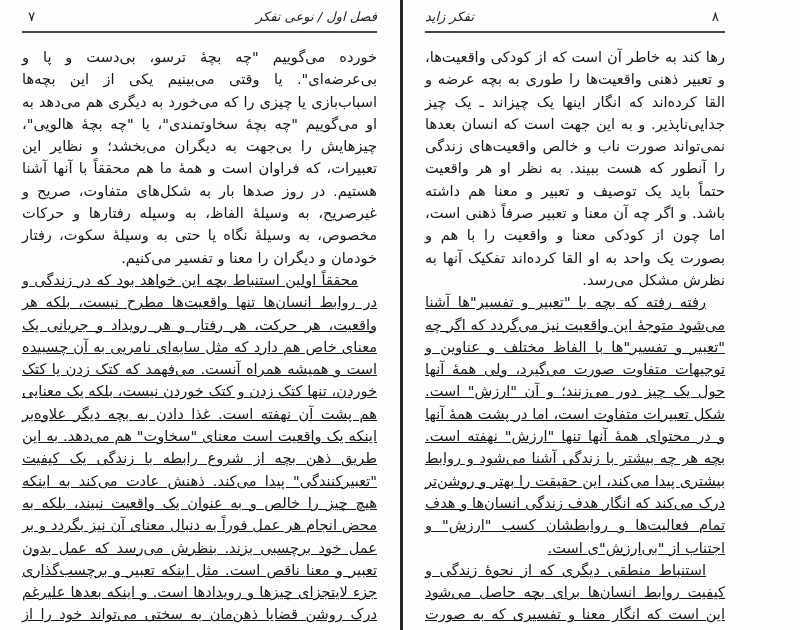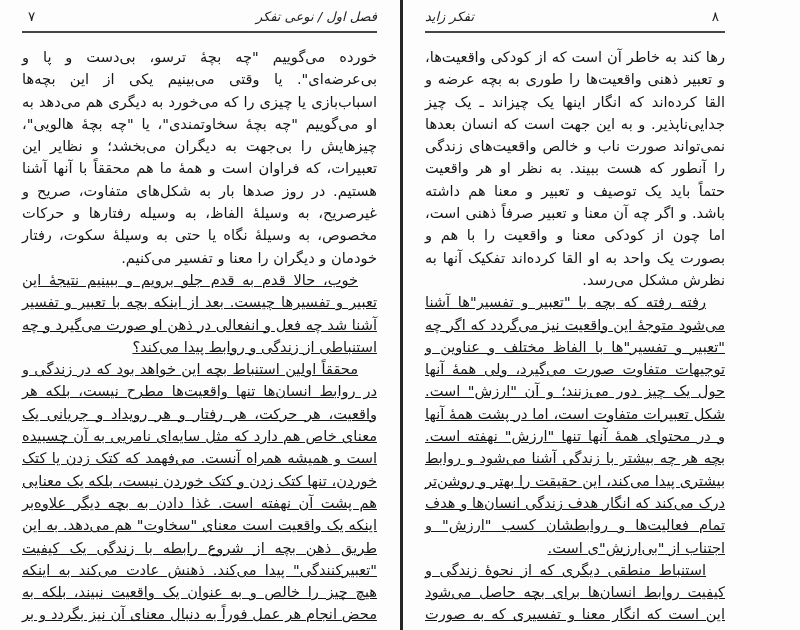--- a/index.html
+++ b/index.html
@@ -88,21 +88,20 @@
 <div class="spread">
 
   <div class="page left">
     <div class="page-header">
       <span class="page-number">۷</span>
       <span class="running-head">فصل اول / نوعی تفکر</span>
     </div>
     <div class="header-rule"></div>
     <div class="page-body">
         <p class="">خورده می‌گوییم "چه بچهٔ ترسو، بی‌دست و پا و بی‌عرضه‌ای". یا وقتی می‌بینیم یکی از این بچه‌ها اسباب‌بازی یا چیزی را که می‌خورد به دیگری هم می‌دهد به او می‌گوییم "چه بچهٔ سخاوتمندی"، یا "چه بچهٔ هالویی"، چیزهایش را بی‌جهت به دیگران می‌بخشد؛ و نظایر این تعبیرات، که فراوان است و همهٔ ما هم محققاً با آنها آشنا هستیم. در روز صدها بار به شکل‌های متفاوت، صریح و غیرصریح، به وسیلهٔ الفاظ، به وسیله رفتارها و حرکات مخصوص، به وسیلهٔ نگاه یا حتی به وسیلهٔ سکوت، رفتار خودمان و دیگران را معنا و تفسیر می‌کنیم.</p>
-        <p class="indent">خوب، حالا قدم به قدم جلو برویم و ببینیم نتیجهٔ این تعبیر و تفسیرها چیست. بعد از اینکه بچه با تعبیر و تفسیر آشنا شد چه فعل و انفعالی در ذهن او صورت می‌گیرد و چه استنباطی از زندگی و روابط پیدا می‌کند؟</p>
         <p class="indent">محققاً اولین استنباط بچه این خواهد بود که در زندگی و در روابط انسان‌ها تنها واقعیت‌ها مطرح نیست، بلکه هر واقعیت، هر حرکت، هر رفتار و هر رویداد و جریانی یک معنای خاص هم دارد که مثل سایه‌ای نامریی به آن چسبیده است و همیشه همراه آنست. می‌فهمد که کتک زدن یا کتک خوردن، تنها کتک زدن و کتک خوردن نیست، بلکه یک معنایی هم پشت آن نهفته است. غذا دادن به بچه دیگر علاوه‌بر اینکه یک واقعیت است معنای "سخاوت" هم می‌دهد. به این طریق ذهن بچه از شروع رابطه با زندگی یک کیفیت "تعبیرکنندگی" پیدا می‌کند. ذهنش عادت می‌کند به اینکه هیچ چیز را خالص و به عنوان یک واقعیت نبیند، بلکه به محض انجام هر عمل فوراً به دنبال معنای آن نیز بگردد و بر عمل خود برچسبی بزند. بنظرش می‌رسد که عمل بدون تعبیر و معنا ناقص است. مثل اینکه تعبیر و برچسب‌گذاری جزء لایتجزای چیزها و رویدادها است. و اینکه بعدها علیرغم درک روشن قضایا ذهن‌مان به سختی می‌تواند خود را از اسارت زنجیر ذهنیات خود</p>
       </div>
   </div>
 
   <div class="gutter-line"></div>
 
   <div class="page right">
     <div class="page-header">
       <span class="running-head">تفکر زاید</span>
       <span class="page-number">۸</span>

